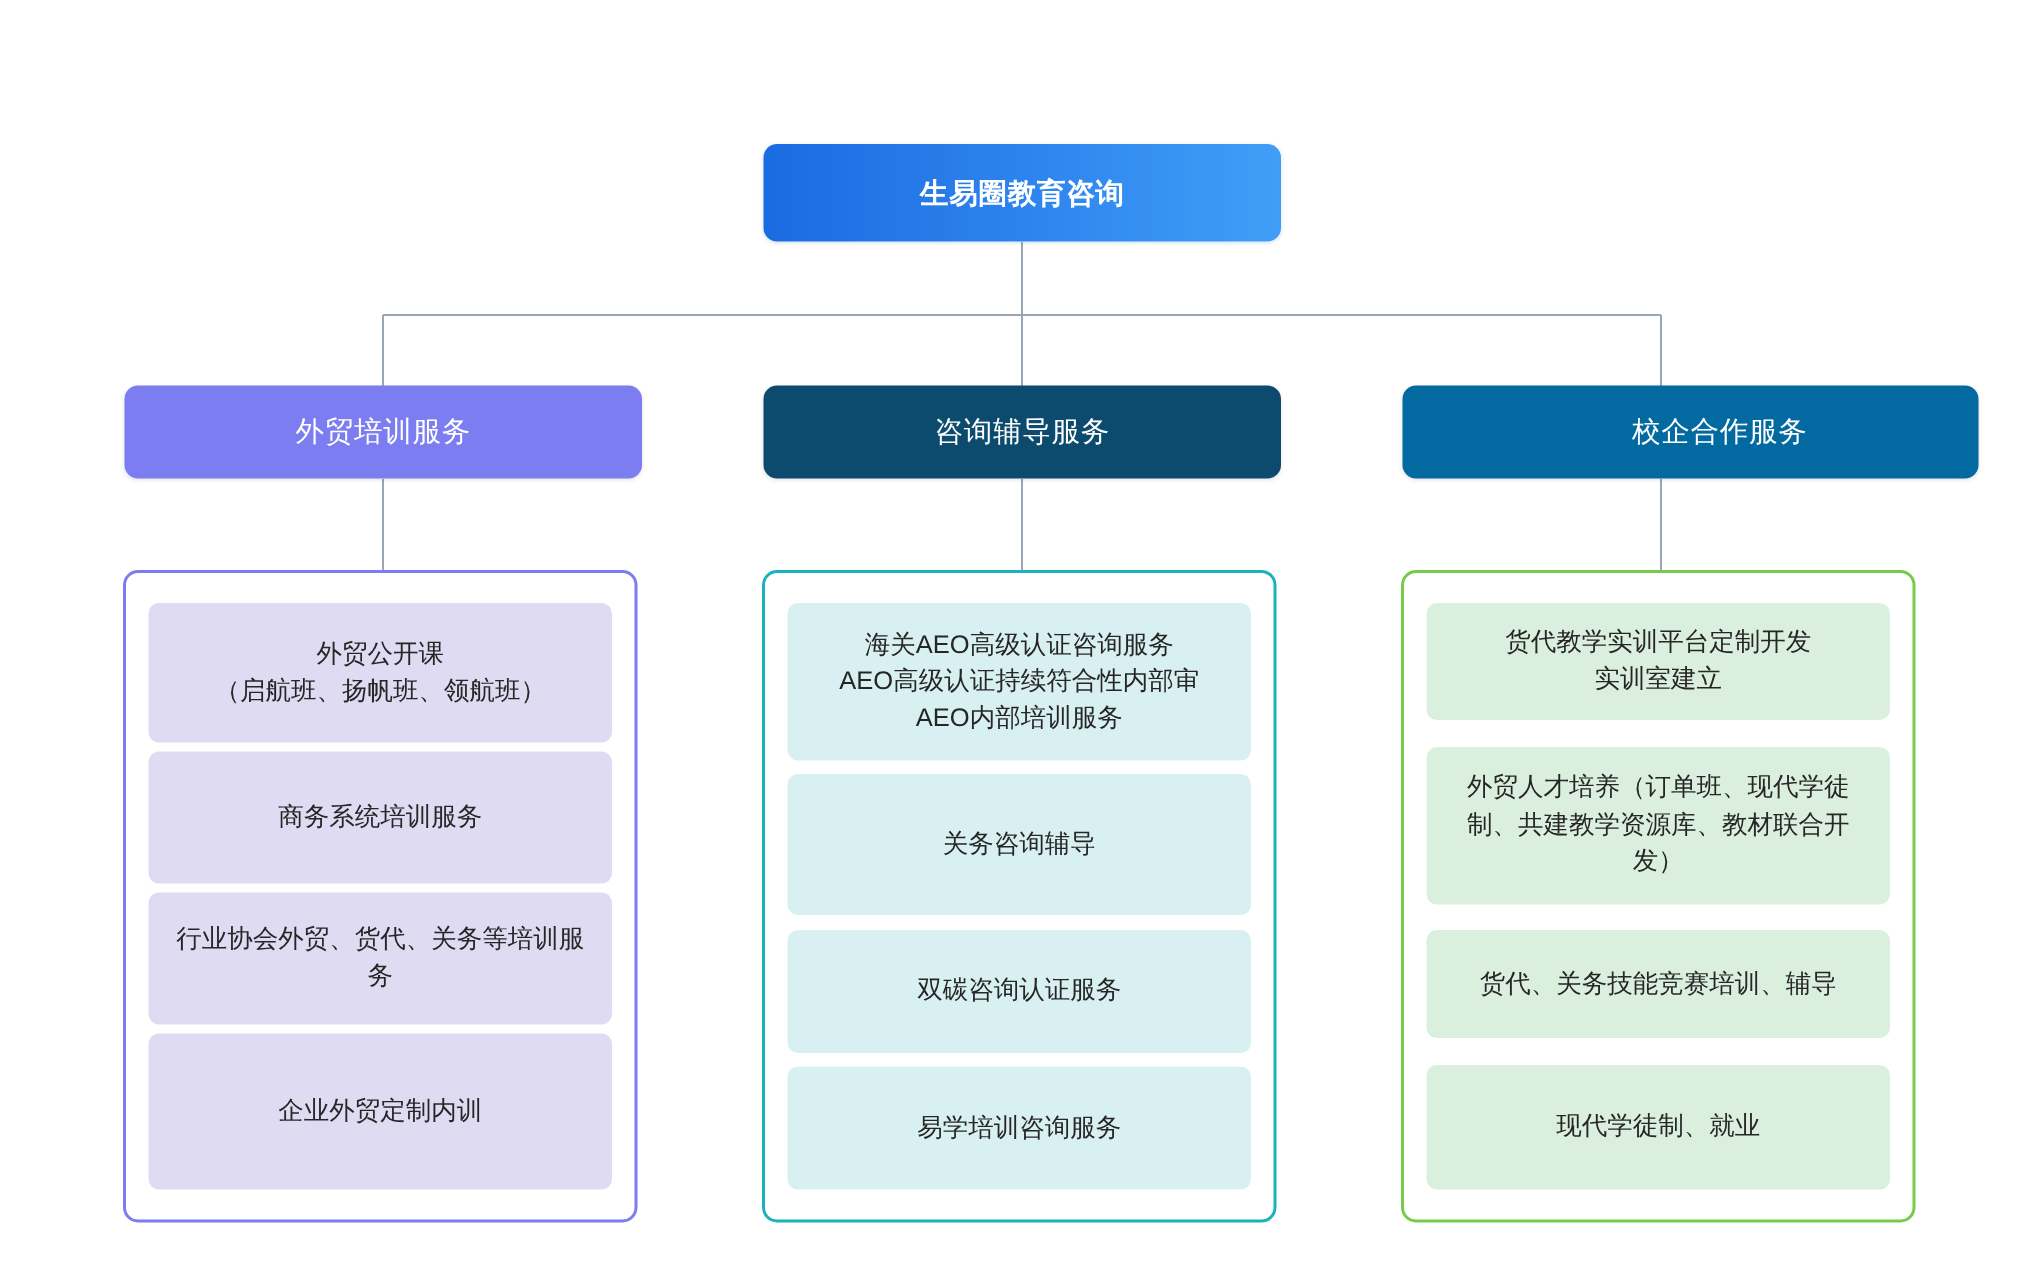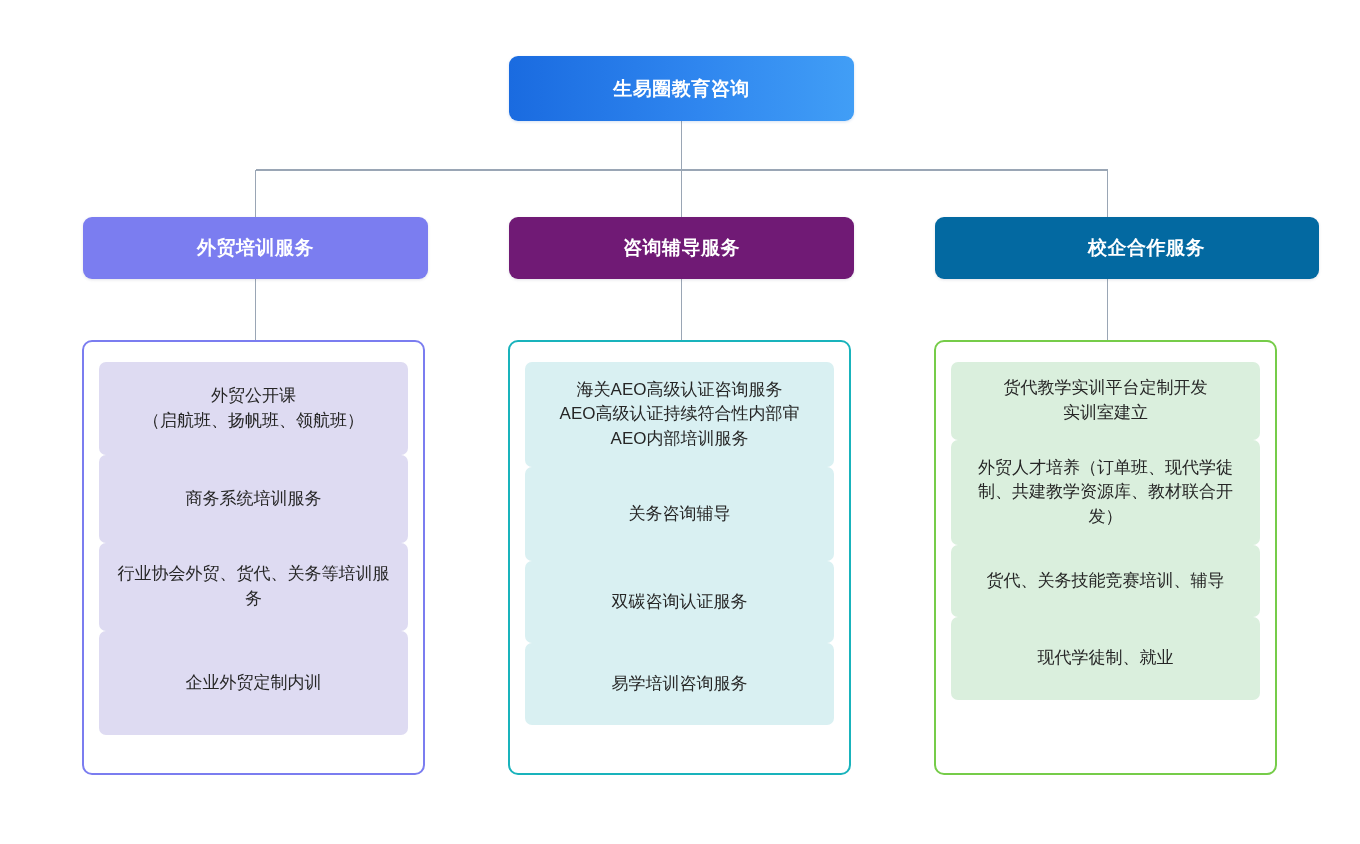--- a/index.html
+++ b/index.html
@@ -12,20 +12,21 @@
     height: 844px;
     font-family: "Liberation Sans", "DejaVu Sans", sans-serif;
     position: relative;
     overflow: hidden;
     color: #262626;
   }
 
   #chart-root {
     position: absolute;
     inset: 0;
+    margin-top: 40px;
   }
 
   
   .connector-layer {
     position: absolute;
     left: 0; top: 0;
     width: 1360px;
     height: 844px;
     pointer-events: none;
   }
@@ -59,40 +60,41 @@
     height: 62px;
     border-radius: 9px;
     display: flex;
     align-items: center;
     justify-content: center;
     box-shadow: 0 1px 3px rgba(60, 60, 90, .14);
   }
   .branch-header .node-title {
     color: #ffffff;
     font-size: 19px;
-    font-weight: bold;
+    font-weight: normal;
     letter-spacing: .5px;
   }
   .branch-header.col-0 { left: 83px;  background: #7b7df0; }
-  .branch-header.col-1 { left: 509px; background: #701a75; }
+  .branch-header.col-1 { left: 509px; background: #0c4a6e; }
   .branch-header.col-2 { left: 935px; background: #0369a1; padding-left: 39px; }
 
   
   .branch-panel {
     position: absolute;
     top: 340px;
     width: 343px;
     height: 435px;
     border-radius: 10px;
     border: 2px solid #7b7df0;
     background: #ffffff;
     box-sizing: border-box;
     padding: 20px 15px;
     display: flex;
     flex-direction: column;
+    justify-content: space-between;
   }
   .branch-panel.col-0 { left: 82px;  border-color: #7b7df0; }
   .branch-panel.col-1 { left: 508px; border-color: #19b3bc; }
   .branch-panel.col-2 { left: 934px; border-color: #76cc49; }
 
   
   .leaf-card {
     border-radius: 7px;
     display: flex;
     align-items: center;

